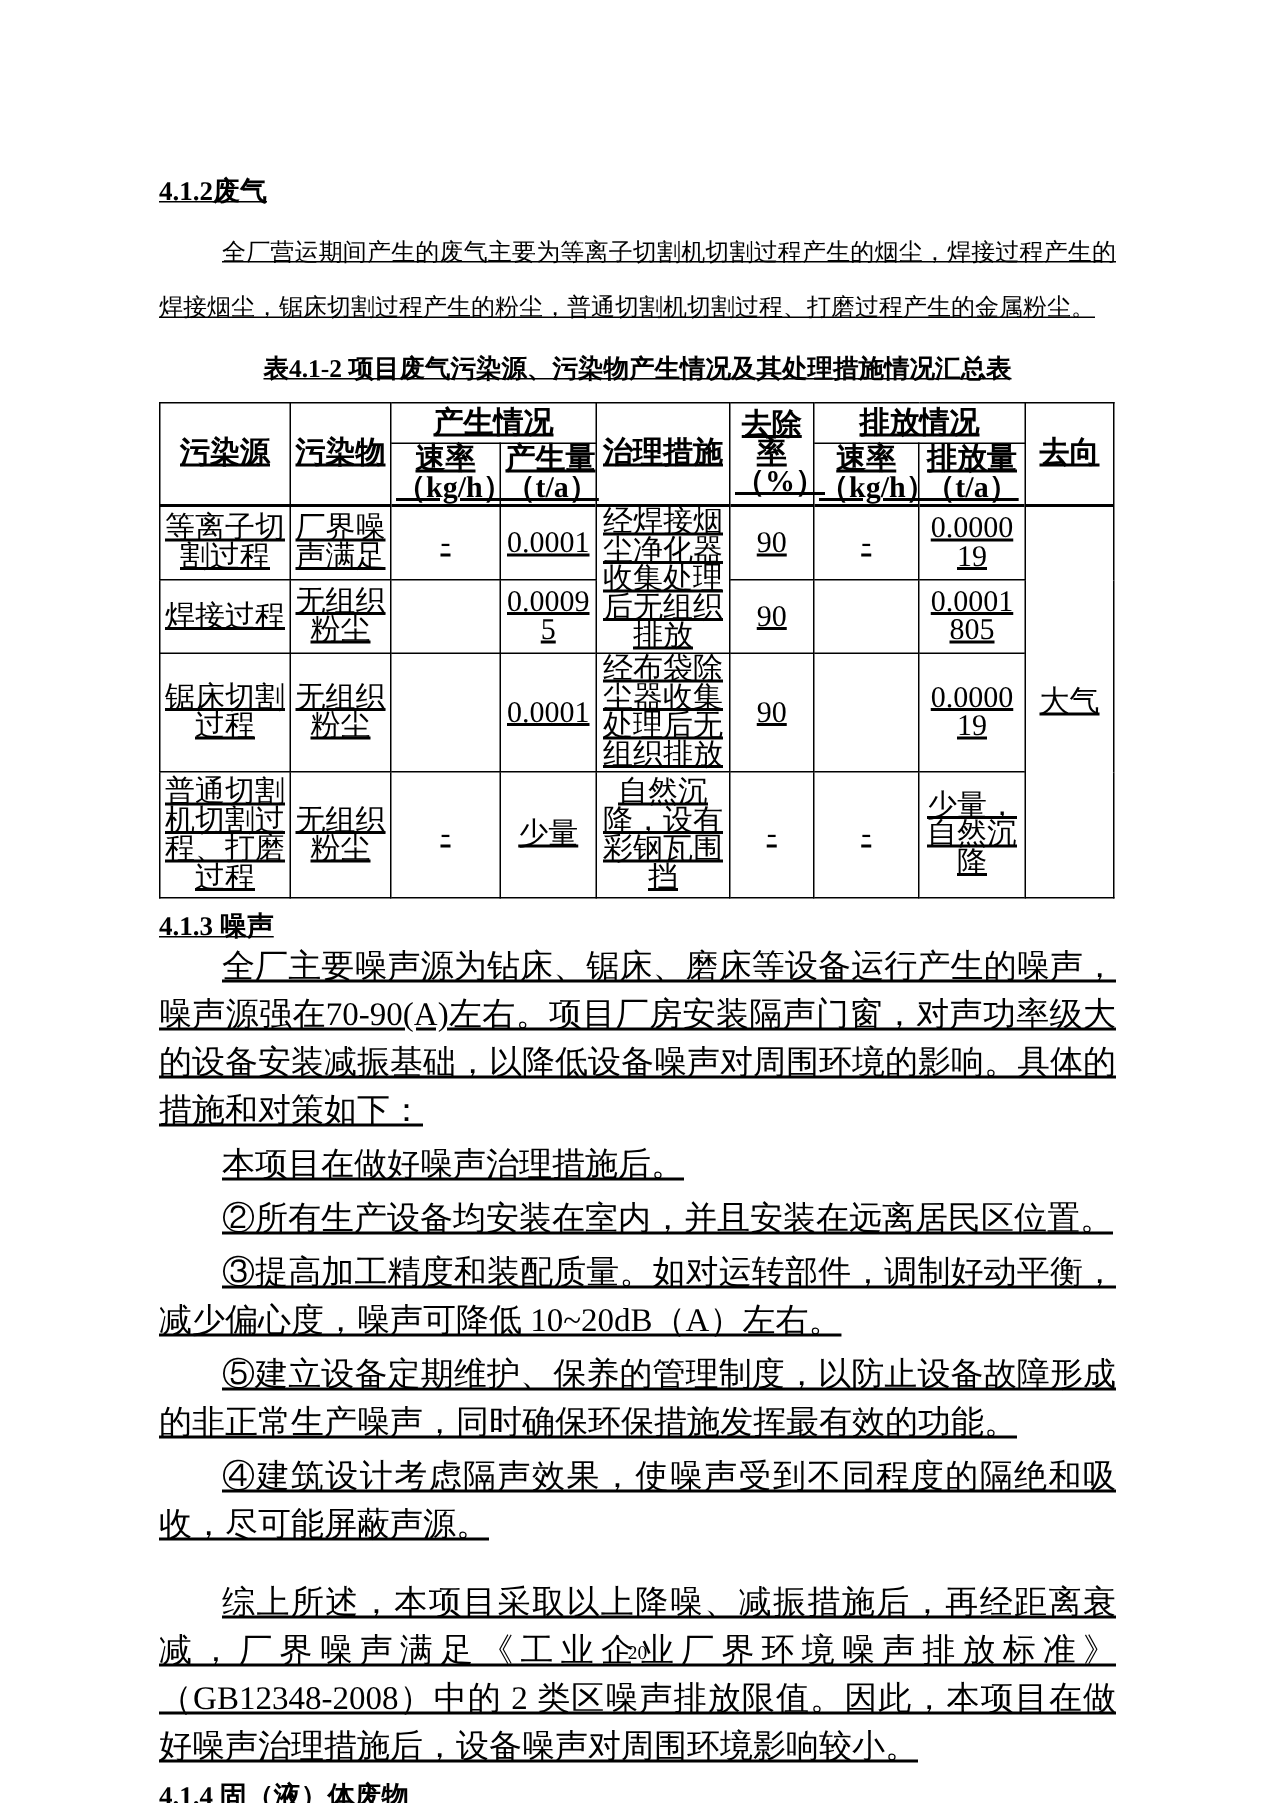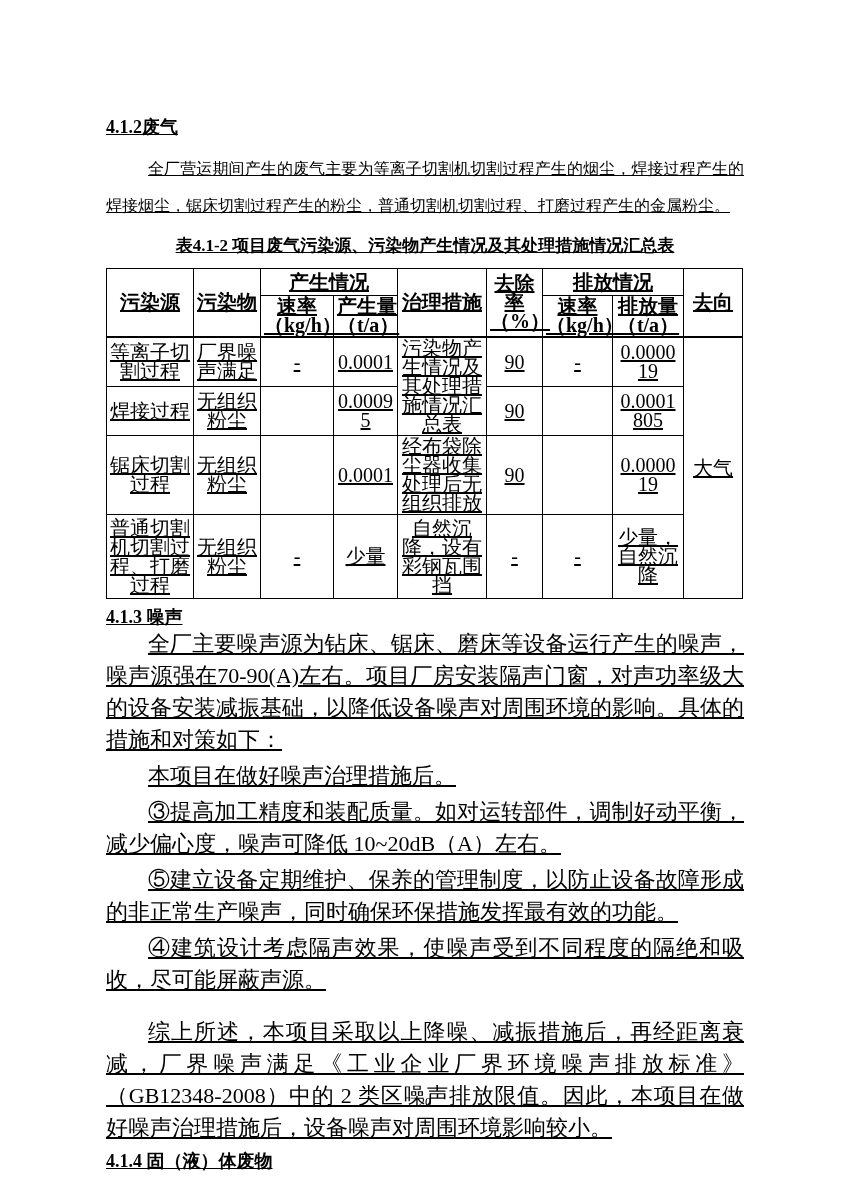--- a/index.html
+++ b/index.html
@@ -143,21 +143,21 @@
             <span class="thl">（t/a）</span>
           </th>
         </tr>
       </thead>
       <tbody>
         <tr class="r1">
           <td>等离子切割过程</td>
           <td>厂界噪声满足</td>
           <td>-</td>
           <td class="col-gamt">0.0001</td>
-          <td rowspan="2">污染物产生情况及其处理措施情况汇总表</td>
+          <td rowspan="2">经焊接烟尘净化器收集处理后无组织排放</td>
           <td>90</td>
           <td>-</td>
           <td class="col-eamt">0.000019</td>
           <td rowspan="4">大气</td>
         </tr>
         <tr class="r2">
           <td>焊接过程</td>
           <td>无组织粉尘</td>
           <td></td>
           <td class="col-gamt">0.00095</td>
@@ -184,20 +184,21 @@
           <td>-</td>
           <td>-</td>
           <td class="col-eamt">少量，自然沉降</td>
         </tr>
       </tbody>
     </table>
 
     <h2 class="heading h413">4.1.3 噪声</h2>
     <p class="n-para">全厂主要噪声源为钻床、锯床、磨床等设备运行产生的噪声，噪声源强在70-90(A)左右。项目厂房安装隔声门窗，对声功率级大的设备安装减振基础，以降低设备噪声对周围环境的影响。具体的措施和对策如下：</p>
     <p class="n-para n-item">本项目在做好噪声治理措施后。</p>
+    <p class="n-para n-item">②所有生产设备均安装在室内，并且安装在远离居民区位置。</p>
     <p class="n-para n-item">③提高加工精度和装配质量。如对运转部件，调制好动平衡，减少偏心度，噪声可降低 10~20dB（A）左右。</p>
     <p class="n-para n-item">⑤建立设备定期维护、保养的管理制度，以防止设备故障形成的非正常生产噪声，同时确保环保措施发挥最有效的功能。</p>
     <p class="n-para n-item">④建筑设计考虑隔声效果，使噪声受到不同程度的隔绝和吸收，尽可能屏蔽声源。</p>
     <p class="n-para mt4">综上所述，本项目采取以上降噪、减振措施后，再经距离衰减，厂界噪声满足《工业企业厂界环境噪声排放标准》（GB12348-2008）中的 2 类区噪声排放限值。因此，本项目在做好噪声治理措施后，设备噪声对周围环境影响较小。</p>
 
     <h2 class="heading h414">4.1.4 固（液）体废物</h2>
   </div>
 
   <div class="page-number">20</div>
 </div>

